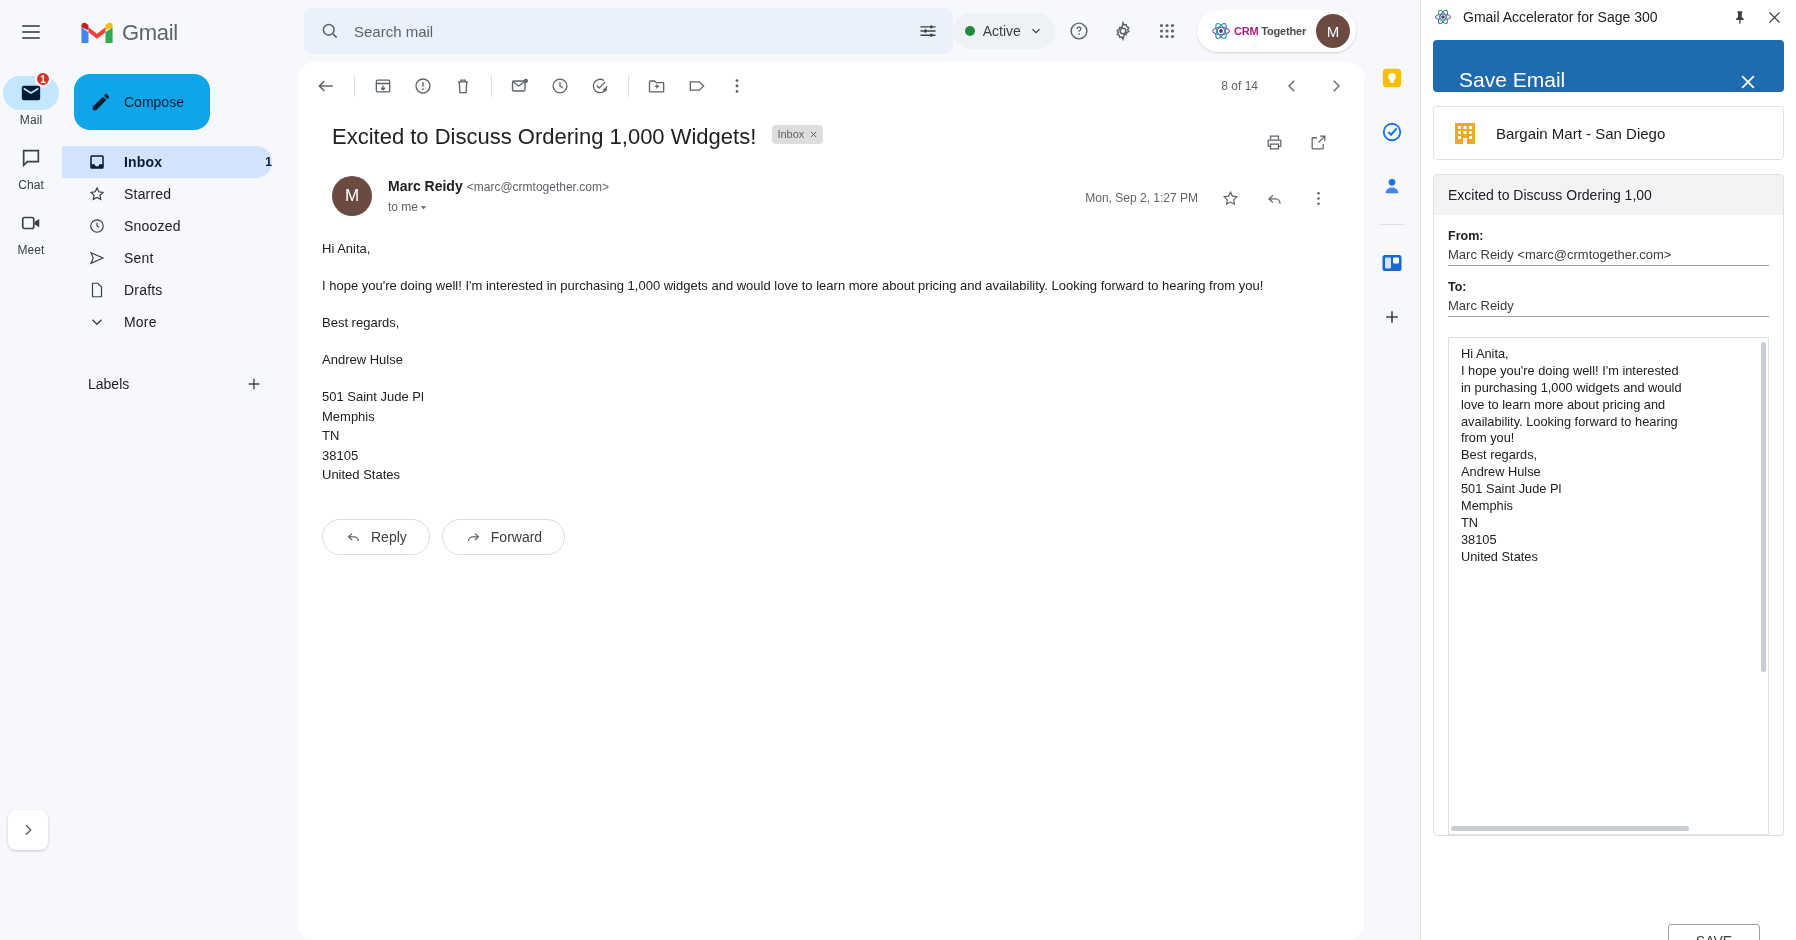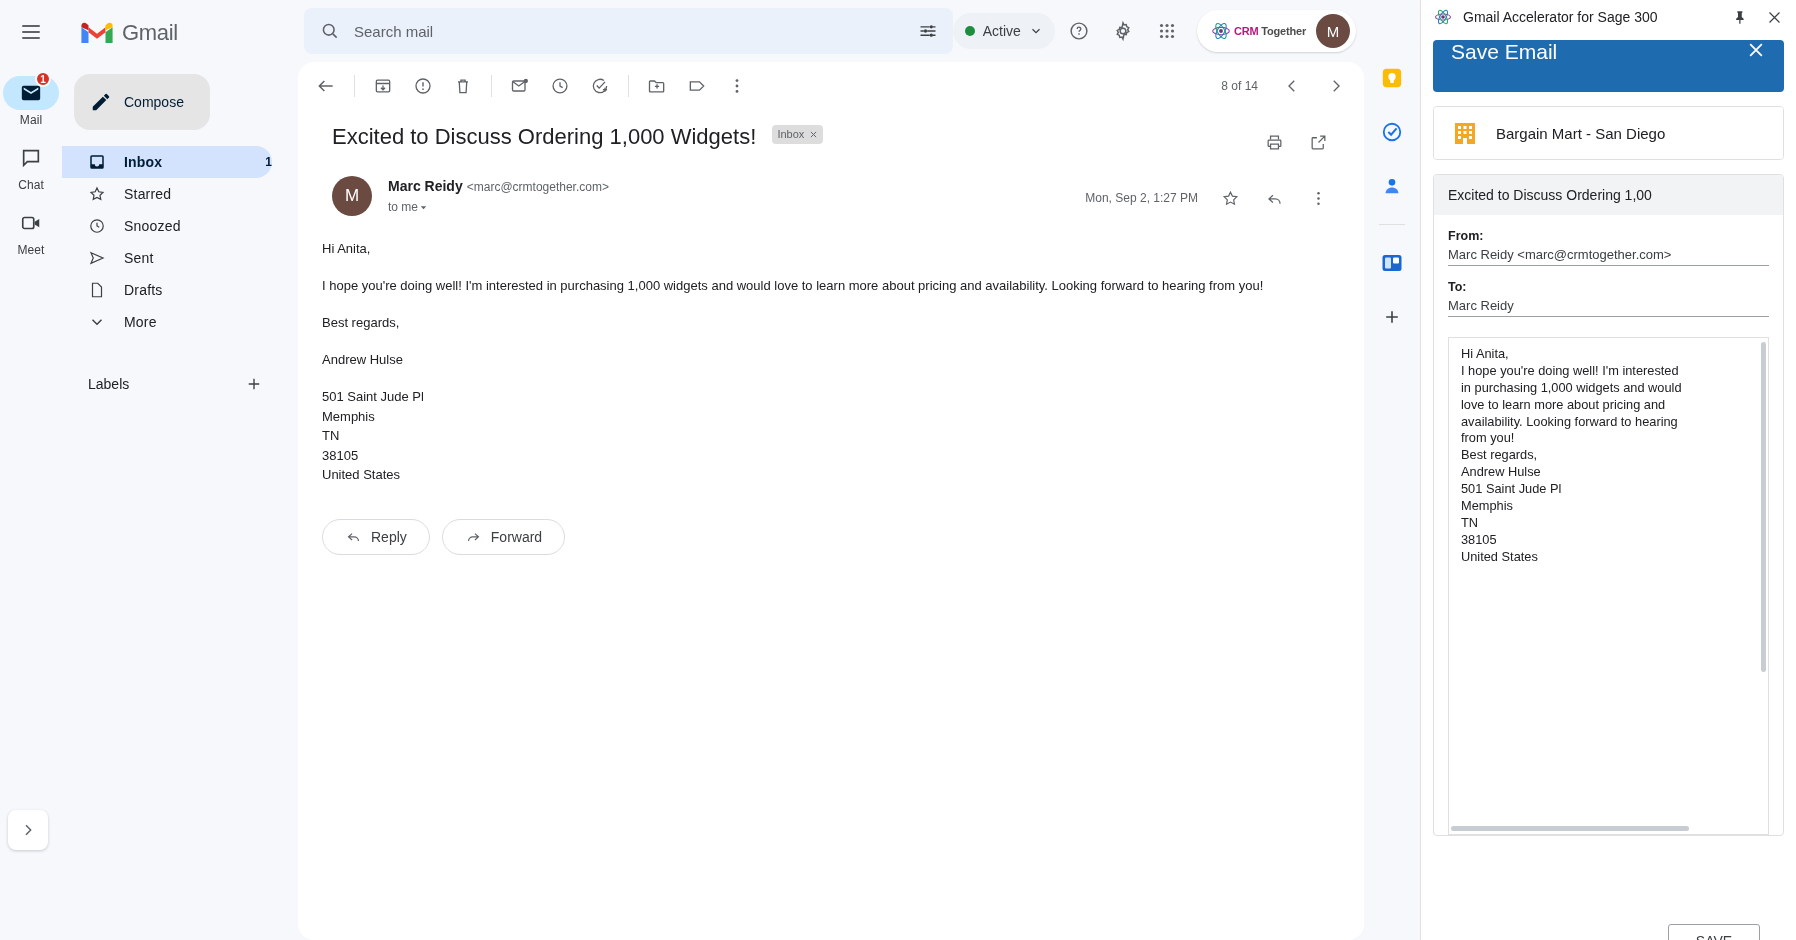--- a/index.html
+++ b/index.html
@@ -49,21 +49,21 @@
     display: flex; align-items: center; justify-content: center; cursor: pointer;
   }
 
   
   .sidebar { width: 232px; flex: 0 0 232px; background: #f6f8fc; padding-top: 4px; }
   .gmail-logo-row { height: 58px; display: flex; align-items: center; padding-left: 18px; gap: 8px; cursor: pointer; }
   .gmail-word { font-size: 22px; color: #5f6368; letter-spacing: -.3px; }
 
   .compose-btn {
     margin: 12px 0 16px 12px; width: 136px; height: 56px; border-radius: 16px;
-    background: #e5e5e5; display: flex; align-items: center; gap: 12px;
+    background: #0ea5e9; display: flex; align-items: center; gap: 12px;
     padding-left: 16px; cursor: pointer; border: none;
     font-size: 14px; color: #001d35; font-family: inherit;
   }
 
   .nav-item {
     height: 32px; margin-right: 22px; padding-left: 26px; border-radius: 0 16px 16px 0;
     display: flex; align-items: center; gap: 18px; cursor: pointer;
     font-size: 14px; color: #202124; letter-spacing: .2px;
   }
   .nav-item.active { background: #d3e3fd; font-weight: bold; color: #001d35; }
@@ -175,21 +175,21 @@
   }
   .panel-titlebar {
     height: 34px; display: flex; align-items: center; padding: 10px 12px; gap: 10px; flex: 0 0 34px;
   }
   .panel-app-title { font-size: 14px; color: #202124; }
   .panel-tb-actions { margin-left: auto; display: flex; align-items: center; gap: 14px; }
   .panel-tb-btn { cursor: pointer; display: flex; align-items: center; justify-content: center; width: 20px; height: 20px; }
 
   .panel-banner {
     margin: 6px 12px 0 12px; background: #1f6bb0; border-radius: 4px; height: 52px;
-    display: flex; align-items: flex-start; padding: 0 18px; flex: 0 0 52px;
+    display: flex; align-items: flex-end; padding: 0 26px; flex: 0 0 52px;
   }
   .panel-banner-title { color: #fff; font-size: 21px; }
   .panel-banner-x { margin-left: auto; cursor: pointer; display:flex; }
 
   .panel-body { flex: 1; padding: 14px 12px 0 12px; min-height: 0; display: flex; flex-direction: column; }
 
   .entity-card { border: 1px solid #e0e0e0; border-radius: 4px; overflow: hidden; }
   .entity-head {
     background: #e8eef5; height: 46px; display: flex; align-items: center;
     padding: 0 18px; gap: 18px; cursor: pointer;

